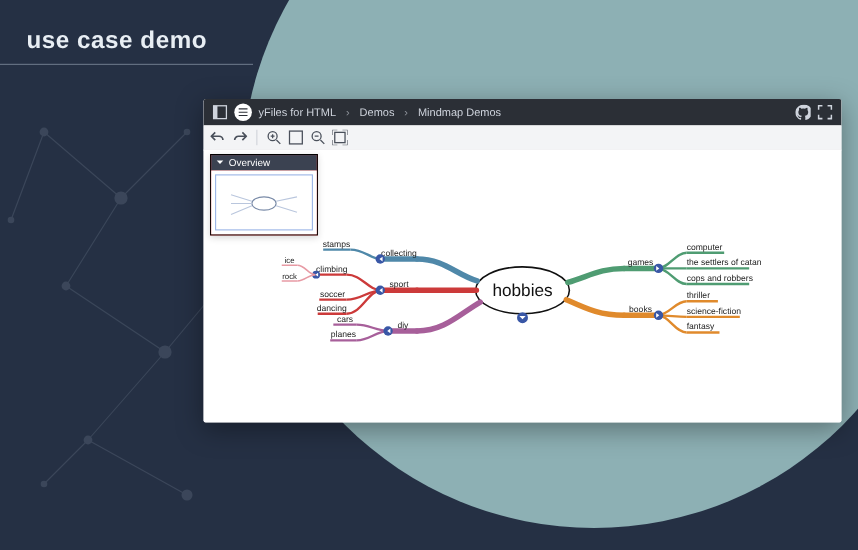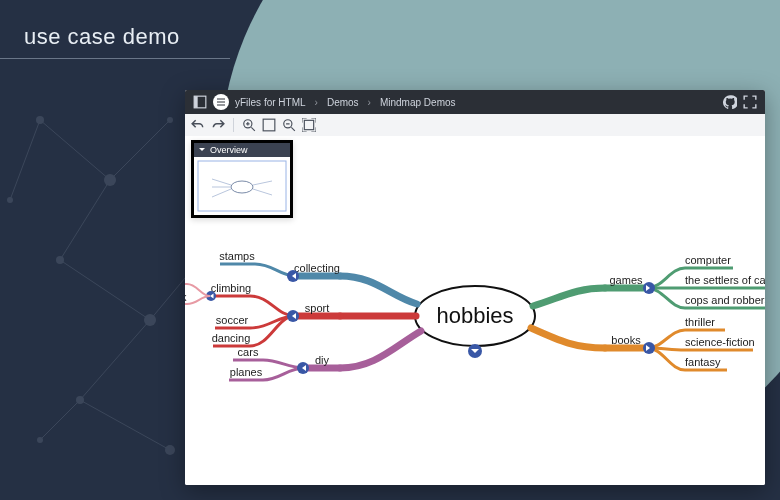--- a/index.html
+++ b/index.html
@@ -1,33 +1,33 @@
 <!DOCTYPE html>
 <html><head>
 <meta charset="utf-8">
 <style>
   html,body{margin:0;padding:0;width:780px;height:500px;overflow:hidden;font-family:Arial,Helvetica,sans-serif;}
   .bg{position:absolute;inset:0;background:#253044;}
   .teal{position:absolute;right:-80px;top:-160px;width:640px;height:640px;border-radius:50%;background:#8db0b4;}
   
   .net{position:absolute;inset:0;opacity:.32;}
-  .title{position:absolute;left:24px;top:24px;color:#e8eef4;font-size:22px;font-weight:400;letter-spacing:.5px;}
+  .title{position:absolute;left:24px;top:24px;color:#e8eef4;font-size:22px;font-weight:700;letter-spacing:.5px;}
   .title-underline{position:absolute;left:0;top:58px;width:230px;height:1px;background:#6a7688;}
   
-  .app{position:absolute;left:185px;top:90px;width:580px;height:395px;background:#ffffff;box-shadow:0 6px 24px rgba(0,0,0,.35);border-radius:2px;overflow:hidden;text-align:center;}
+  .app{position:absolute;left:185px;top:90px;width:580px;height:294px;background:#ffffff;box-shadow:0 6px 24px rgba(0,0,0,.35);border-radius:2px;overflow:hidden;text-align:center;}
   .titlebar{display:flex;align-items:center;gap:6px;height:24px;background:#2b2f36;color:#e8eaee;font-size:10px;padding:0 8px;}
   .crumb{color:#cfd4dd;}
   .crumb.sep{opacity:.6;padding:0 3px;}
   .tb-spacer{flex:1;}
   .tb-icon{width:14px;height:14px;display:flex;align-items:center;justify-content:center;color:#cfd4dd;cursor:pointer;}
   .toolbar{display:flex;align-items:center;gap:6px;height:22px;background:#f3f4f6;border-bottom:1px solid #d9dce1;padding:0 6px;}
   .tbtn{width:14px;height:14px;display:flex;align-items:center;justify-content:center;color:#4a505b;cursor:pointer;border-radius:2px;}
   .tool-sep{width:1px;height:14px;background:#cfd3da;margin:0 2px;}
   
-  .overview{position:absolute;left:6px;top:50px;width:96px;background:#ef4444;border:3px solid #000000;box-shadow:0 2px 6px rgba(0,0,0,.15);}
+  .overview{position:absolute;left:6px;top:50px;width:96px;background:#ef4444;border:1px solid #000000;box-shadow:0 2px 6px rgba(0,0,0,.15);}
   .ov-head{display:flex;align-items:center;gap:4px;background:#3b4251;color:#fff;font-size:9px;padding:2px 4px;}
   .ov-body{height:58px;background:#fff;position:relative;}
   .ov-body svg{position:absolute;inset:0;}
   
   .canvas{position:absolute;left:0;right:0;top:46px;bottom:0;background:#fff;}
   .canvas svg{position:absolute;inset:0;width:100%;height:100%;}
   .node-label{font-size:11px;fill:#1c1c1c;font-family:Arial,Helvetica,sans-serif;}
   .center-label{font-size:22px;fill:#111;font-family:Arial,Helvetica,sans-serif;}
   .expander{cursor:pointer;}
   .exp-circ{fill:#3957a6;}

